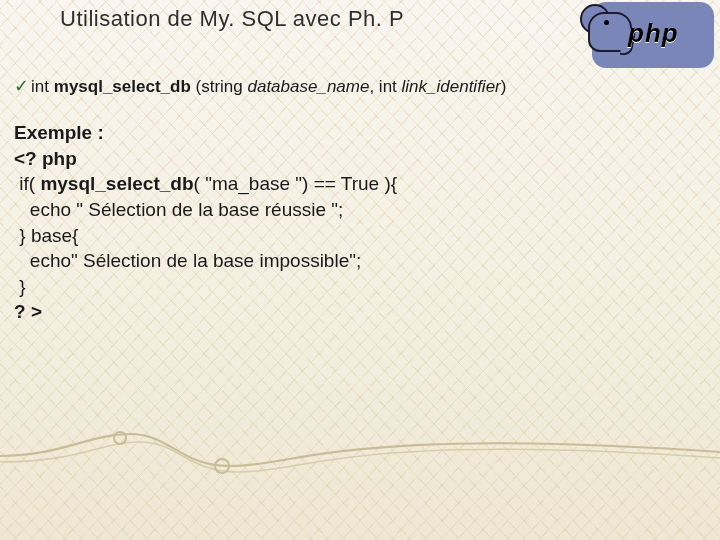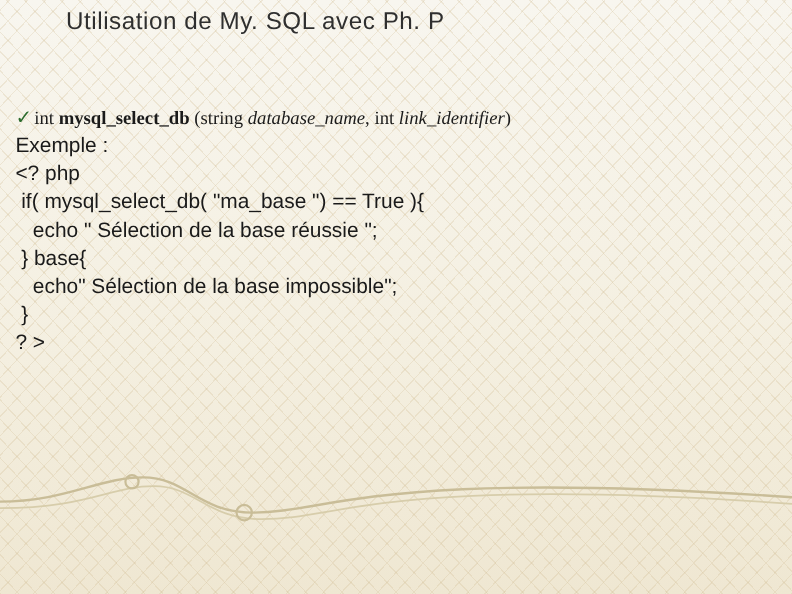--- a/index.html
+++ b/index.html
@@ -106,58 +106,66 @@
     width:10px; height:26px;
     border:2px solid #1c1c2e;
     border-left:none;
     border-top:none;
     border-radius:0 0 10px 0;
     background:#7A86B8;
     transform:rotate(10deg);
   }
   .sig-line {
     position: absolute;
-    top: 96px;
+    top: 75px;
     left: 14px;
     font-size: 17px;
     color: #1a1a1a;
-    font-family: Liberation Serif, serif;
   }
   .sig-line .check {
     color: #2d6b2d;
     font-size: 18px;
     margin-right: 2px;
   }
   .sig-line .kw-int { }
   .sig-line .fn { font-weight: bold; }
   .sig-line .arg-ital { font-style: italic; }
   .example {
     position: absolute;
     top: 120px;
     left: 14px;
     font-size: 19px;
     color: #1a1a1a;
     line-height: 1.35;
     white-space: pre;
   }
-  .example .b { font-weight: normal; text-align: right; }
+  .example .b { font-weight: bold; text-align: right; }
   .deco {
     position: absolute;
     left: 0;
     width: 720px;
     bottom: 58px;
     height: 60px;
   }
   .deco svg { width: 720px; height: 60px; display:block; }
 </style>
 </head>
 <body>
 
 <div class="slide">
 
+  <div class="logo">
+    <div class="ele">
+      <div class="ear"></div>
+      <div class="body"></div>
+      <div class="eye"></div>
+      <div class="trunk"></div>
+    </div>
+    <div class="php-text">php</div>
+  </div>
 
   <div class="title">Utilisation de My. SQL avec Ph. P</div>
 
   <div class="sig-line">
     <span class="check">✓</span><span class="kw-int">int </span><span class="fn">mysql_select_db</span><span> (string </span><span class="arg-ital">database_name</span><span>, int </span><span class="arg-ital">link_identifier</span><span>)</span>
   </div>
 
   <div class="example"><span class="b">Exemple :</span>
 <span class="b">&lt;? php</span>
 <span> if( </span><span class="b">mysql_select_db</span><span>( "ma_base ") == True ){</span>

